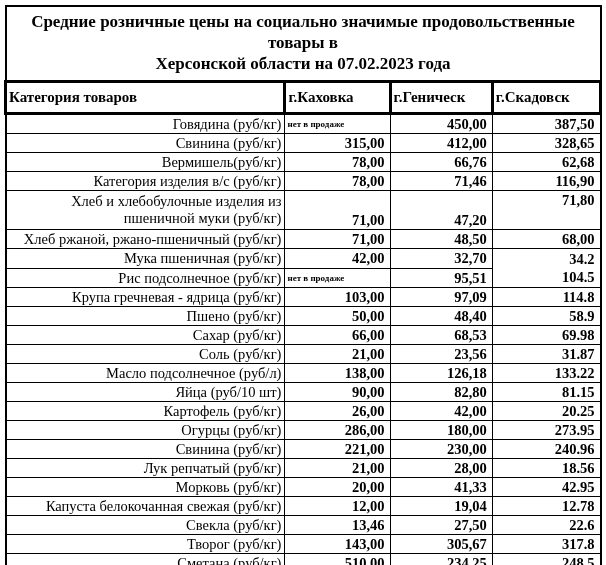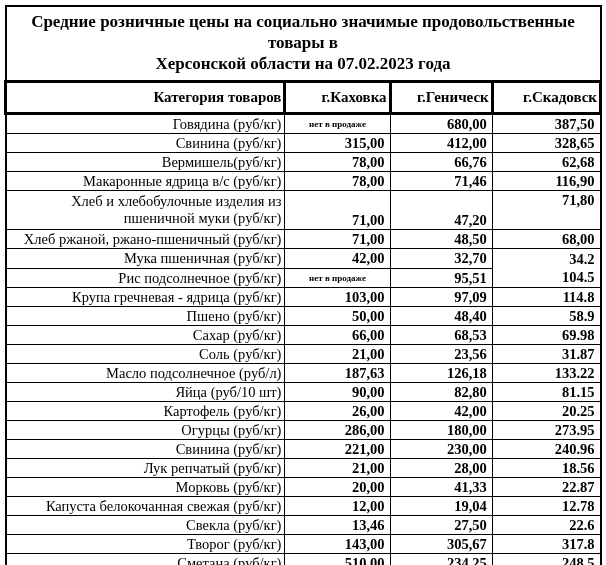--- a/index.html
+++ b/index.html
@@ -29,21 +29,21 @@
     font-size: 17px;
     font-weight: bold;
     text-align: center;
     padding: 4px 8px 6px 8px;
     line-height: 21px;
   }
   th.colhead {
     border: 3px solid #000;
     font-size: 15px;
     font-weight: bold;
-    text-align: right;
+    text-align: left;
     height: 27px;
     padding: 1px 2px;
     vertical-align: middle;
   }
   td {
     border: 1px solid #000;
     font-size: 14.5px;
     height: 16px;
     line-height: 16px;
     vertical-align: middle;
@@ -54,21 +54,21 @@
     padding: 1px 3px 1px 4px;
     font-weight: normal;
   }
   td.val {
     text-align: right;
     font-weight: bold;
     padding: 1px 5px 1px 2px;
   }
   td.val.na {
     font-size: 9px;
-    text-align: center;
+    text-align: left;
     padding: 1px 2px;
   }
   td.val div.mline {
     line-height: 18px;
   }
   tr.tall td {
     height: 36px;
   }
   tr.tall td.cat {
     line-height: 17px;
@@ -97,37 +97,37 @@
         <th class="colhead">Категория товаров</th>
         <th class="colhead">г.Каховка</th>
         <th class="colhead">г.Геническ</th>
         <th class="colhead">г.Скадовск</th>
       </tr>
     </thead>
     <tbody id="rows">
         <tr>
           <td class="cat">Говядина (руб/кг)</td>
           <td class="val na">нет в продаже</td>
-          <td class="val">680,00</td>
+          <td class="val">450,00</td>
           <td class="val">387,50</td>
         </tr>
         <tr>
           <td class="cat">Свинина (руб/кг)</td>
           <td class="val">315,00</td>
           <td class="val">412,00</td>
           <td class="val">328,65</td>
         </tr>
         <tr>
           <td class="cat">Вермишель(руб/кг)</td>
           <td class="val">78,00</td>
           <td class="val">66,76</td>
           <td class="val">62,68</td>
         </tr>
         <tr>
-          <td class="cat">Макаронные ядрица в/с (руб/кг)</td>
+          <td class="cat">Категория изделия в/с (руб/кг)</td>
           <td class="val">78,00</td>
           <td class="val">71,46</td>
           <td class="val">116,90</td>
         </tr>
         <tr class="tall">
           <td class="cat">Хлеб и хлебобулочные изделия из пшеничной муки (руб/кг)</td>
           <td class="val" style="vertical-align: bottom;">71,00</td>
           <td class="val" style="vertical-align: bottom;">47,20</td>
           <td class="val" style="vertical-align: top;">71,80</td>
         </tr>
@@ -170,21 +170,21 @@
           <td class="val">69.98</td>
         </tr>
         <tr>
           <td class="cat">Соль (руб/кг)</td>
           <td class="val">21,00</td>
           <td class="val">23,56</td>
           <td class="val">31.87</td>
         </tr>
         <tr>
           <td class="cat">Масло подсолнечное (руб/л)</td>
-          <td class="val">187,63</td>
+          <td class="val">138,00</td>
           <td class="val">126,18</td>
           <td class="val">133.22</td>
         </tr>
         <tr>
           <td class="cat">Яйца (руб/10 шт)</td>
           <td class="val">90,00</td>
           <td class="val">82,80</td>
           <td class="val">81.15</td>
         </tr>
         <tr>
@@ -208,21 +208,21 @@
         <tr>
           <td class="cat">Лук репчатый (руб/кг)</td>
           <td class="val">21,00</td>
           <td class="val">28,00</td>
           <td class="val">18.56</td>
         </tr>
         <tr>
           <td class="cat">Морковь (руб/кг)</td>
           <td class="val">20,00</td>
           <td class="val">41,33</td>
-          <td class="val">22.87</td>
+          <td class="val">42.95</td>
         </tr>
         <tr>
           <td class="cat">Капуста белокочанная свежая (руб/кг)</td>
           <td class="val">12,00</td>
           <td class="val">19,04</td>
           <td class="val">12.78</td>
         </tr>
         <tr>
           <td class="cat">Свекла (руб/кг)</td>
           <td class="val">13,46</td>

